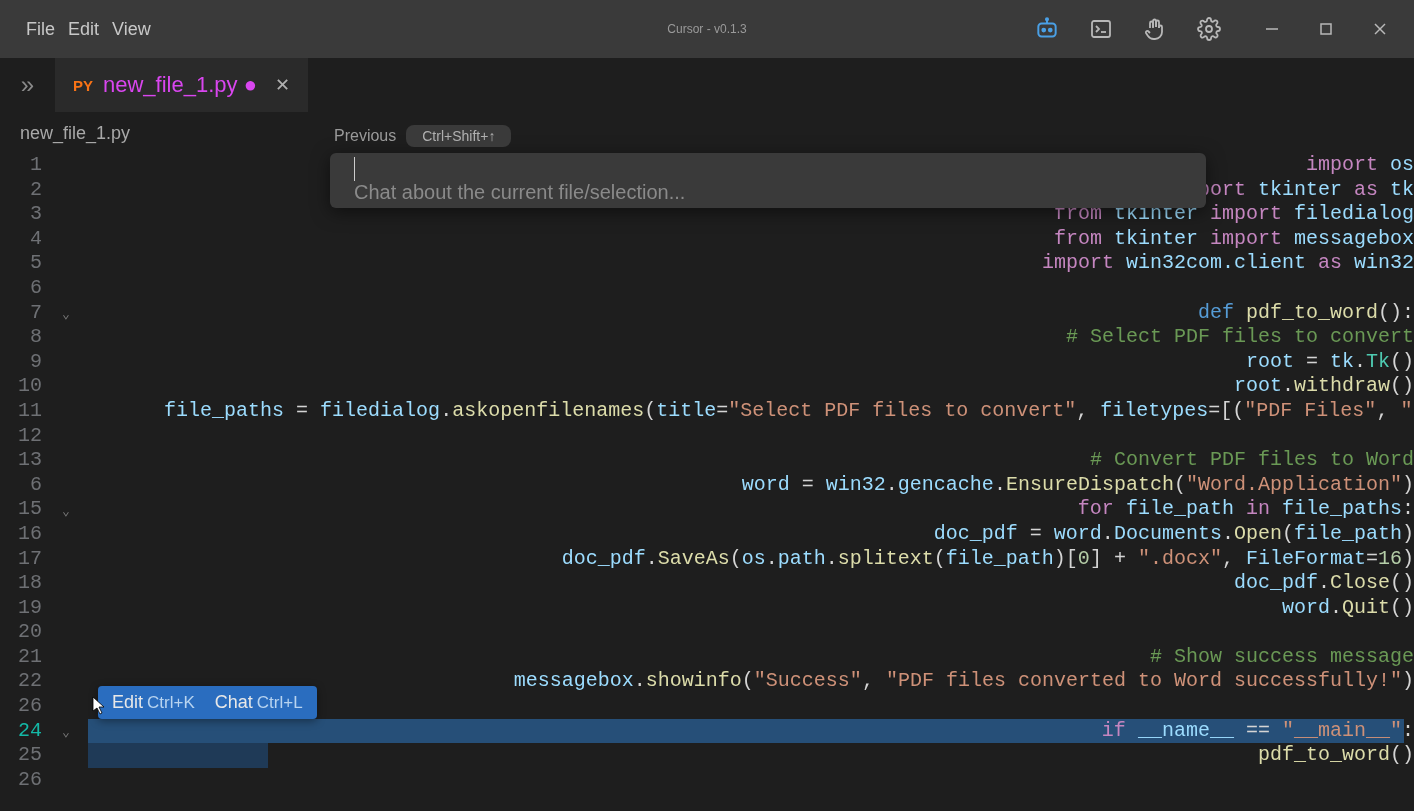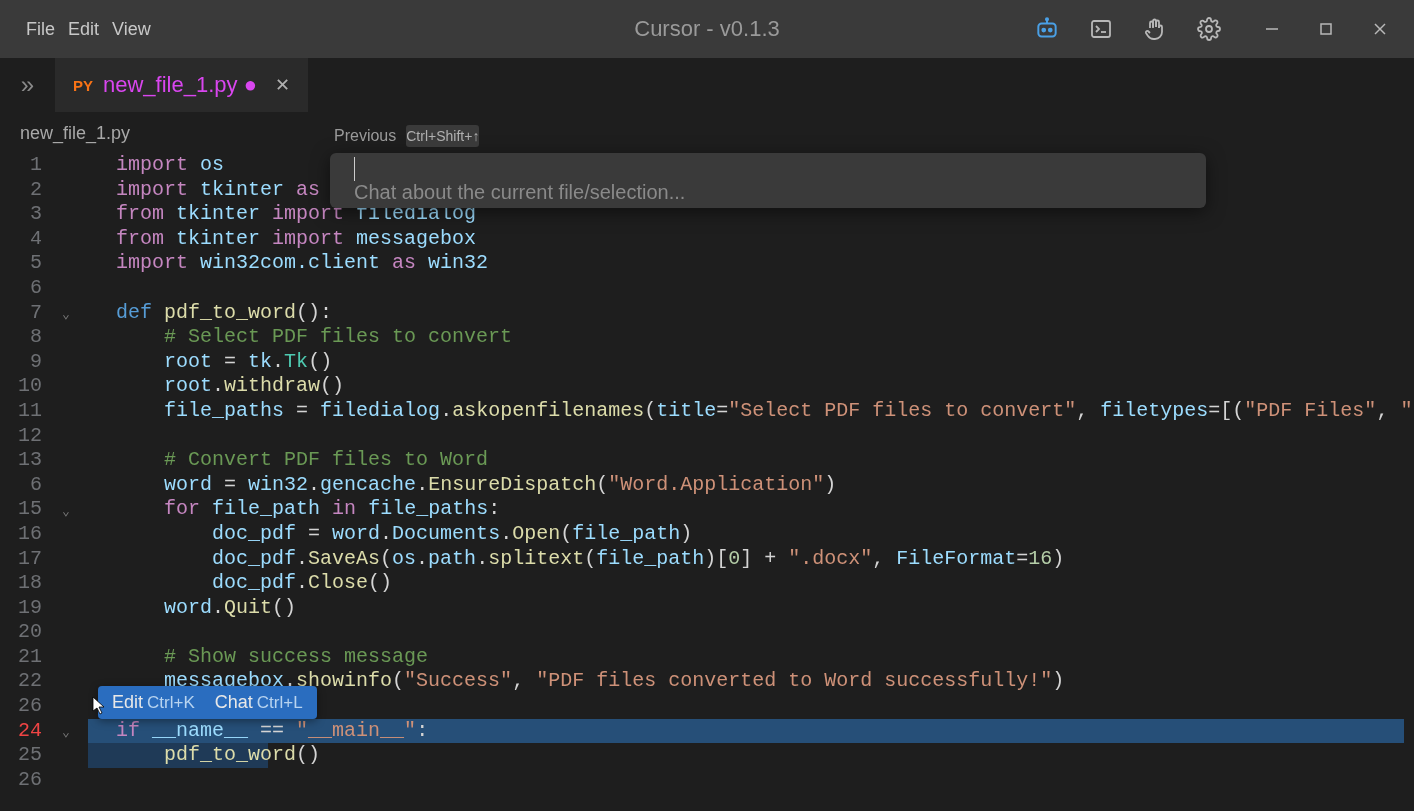--- a/index.html
+++ b/index.html
@@ -20,21 +20,21 @@
     padding: 0 10px;
     position: relative;
   }
   .menu-items { display: flex; gap: 13px; padding-left: 16px; }
   .menu-item { color: #c8c8c8; font-size: 18px; cursor: pointer; }
   .app-title {
     position: absolute;
     left: 50%;
     transform: translateX(-50%);
     color: #9a9a9a;
-    font-size: 22px;
+    font-size: 12px;
   }
   .title-actions {
     margin-left: auto;
     display: flex;
     align-items: center;
     gap: 28px;
     padding-right: 14px;
   }
   .title-icon {
     width: 26px; height: 26px;
@@ -96,25 +96,26 @@
   }
   .gutter {
     position: absolute;
     left: 0; top: 0;
     width: 88px;
     text-align: right;
     color: #6e7074;
     padding-right: 46px;
   }
   .gutter .ln { height: 24.6px; }
-  .gutter .ln.active { color: #ef4444; }
+  .gutter .ln.active { color: #14b8a6; }
   .fold { position:absolute; left:62px; color:#7a7a7a; font-size:13px; }
   .code {
     margin-left: 116px;
     white-space: pre;
+    text-align: right;
   }
   .code .row { height: 24.6px; }
   .kw { color: #c586c0; }
   .fn { color: #dcdcaa; font-family: Liberation Mono, monospace; }
   .id { color: #9cdcfe; }
   .str { color: #ce9178; }
   .num { color: #b5cea8; }
   .com { color: #6a9955; }
   .cls { color: #4ec9b0; }
   .def { color: #569cd6; }
@@ -142,22 +143,22 @@
     display: flex;
     align-items: center;
     gap: 10px;
     margin-bottom: 6px;
     padding-left: 4px;
   }
   .chat-prev { color: #9a9a9a; font-size: 16px; }
   .kbd {
     background: #3a3a3a;
     color: #b0b0b0;
-    padding: 3px 0;
-    border-radius: 3px;
+    padding: 3px 16px;
+    border-radius: 8px;
     font-size: 14px;
   }
   .chat-input-box {
     background: #3a3a3a;
     border-radius: 6px;
     padding: 4px 24px;
     box-shadow: 0 4px 18px rgba(0,0,0,0.5);
   }
   .chat-input {
     width: 100%;

